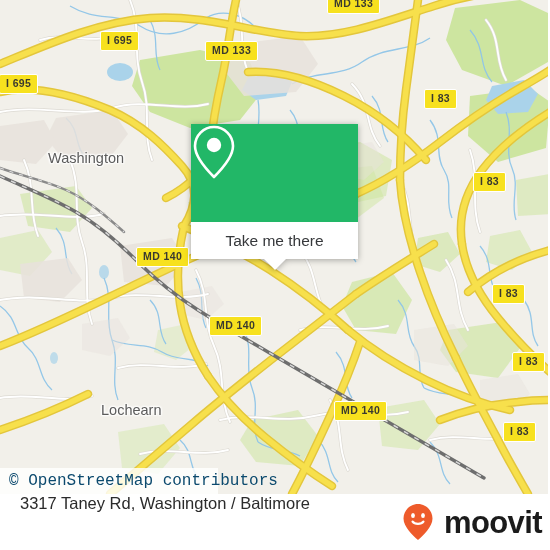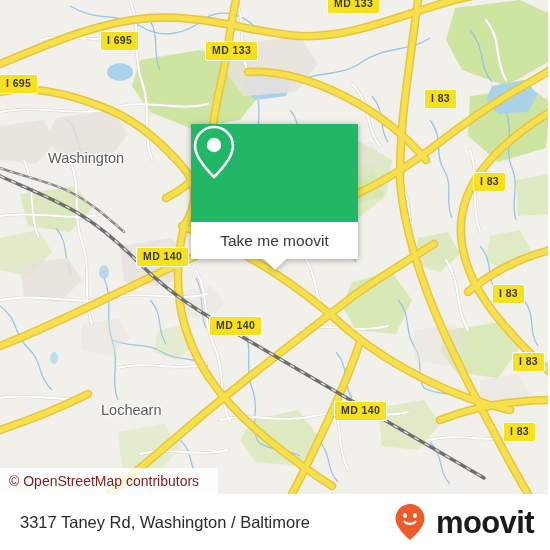--- a/index.html
+++ b/index.html
@@ -115,39 +115,38 @@
     top: 468px;
     width: 218px;
     height: 26px;
     background: rgba(255,255,255,0.82);
     display: flex;
     align-items: center;
     padding-left: 9px;
     box-sizing: border-box;
   }
   #attribution-text {
-    color: #7f1d1d;
-    font-family: Liberation Sans, sans-serif;
-    font-size: 14px;
+    color: #0c4a6e;
+    font-family: Liberation Mono, monospace;
+    font-size: 16px;
     white-space: nowrap;
   }
 
   
   #bottombar {
     position: absolute;
     left: 0;
     top: 494px;
     width: 550px;
     height: 56px;
     background: #ffffff;
     display: flex;
-    align-items: center;
     justify-content: space-between;
     box-sizing: border-box;
-    padding: 0 16px 0 20px;
+    padding: 0 8px 0 20px;
   }
   #address-text {
     color: #2b2b2b;
     font-family: "Liberation Sans", sans-serif;
     font-size: 16.5px;
     white-space: nowrap;
   }
   #moovit-logo {
     display: flex;
     align-items: center;
@@ -397,21 +396,21 @@
     <div class="place-label" style="left:55px; top:402px;margin-left:46px;">Lochearn</div>
 
     <div id="callout">
       <div id="callout-green">
         <svg width="46" height="56" viewBox="0 0 46 56">
           <path d="M23 3 C12.5 3 4 11.5 4 22 C4 33 15 45 23 53 C31 45 42 33 42 22 C42 11.5 33.5 3 23 3 Z" fill="none" stroke="#ffffff" stroke-width="2.6" stroke-linejoin="round"></path>
           <circle cx="23" cy="21" r="7.2" fill="#ffffff"></circle>
         </svg>
       </div>
       <div id="callout-white">
-        <span id="callout-label">Take me moovit</span>
+        <span id="callout-label">Take me there</span>
         <div id="callout-tail"></div>
       </div>
     </div>
 
     <div id="attribution">
       <span id="attribution-text">© OpenStreetMap contributors</span>
     </div>
   </div>
 
   <div id="bottombar">

